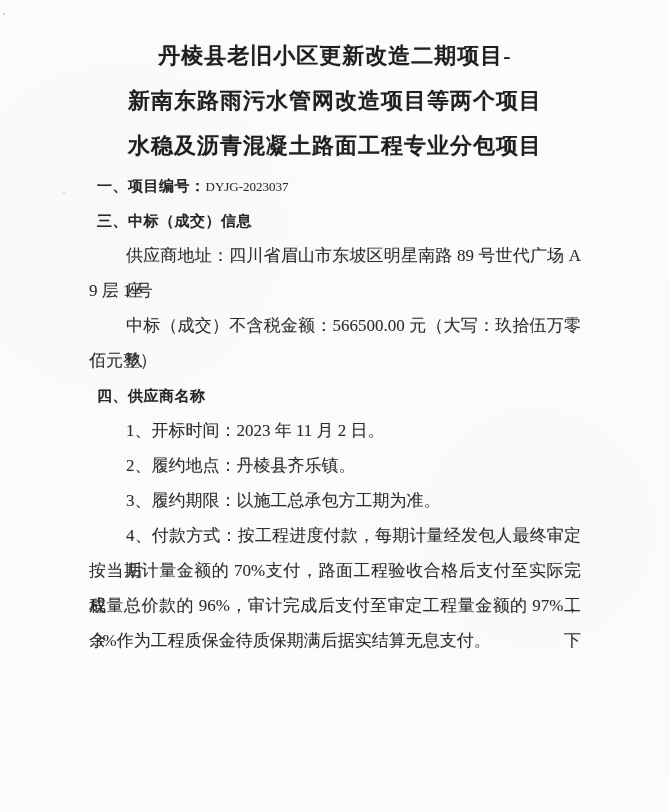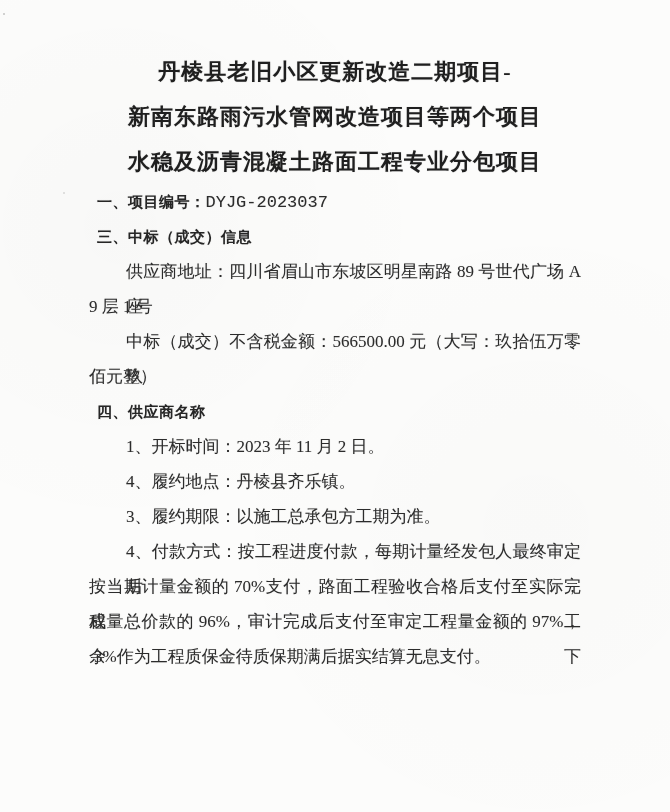--- a/index.html
+++ b/index.html
@@ -19,21 +19,21 @@
     position: relative;
     width: 670px;
     height: 812px;
     background:
       radial-gradient(circle at 18% 28%, rgba(0,0,0,0.015), transparent 40%),
       radial-gradient(circle at 80% 65%, rgba(0,0,0,0.012), transparent 45%),
       #fcfcfb;
   }
   
   .title-block {
-    padding-top: 49px;
+    padding-top: 33px;
     text-align: center;
     font-family: "Liberation Serif", "DejaVu Serif", serif;
     font-weight: bold;
     font-size: 22px;
     letter-spacing: 1px;
     color: #1f1f1f;
     text-shadow: 0 0 1px rgba(40,40,40,0.28);
   }
   .title-line {
     line-height: 45px;
@@ -63,23 +63,23 @@
     font-family: "Liberation Sans", "DejaVu Sans", sans-serif;
     font-weight: bold;
     font-size: 15px;
     letter-spacing: 0.5px;
     color: #262626;
   }
   .pad-head { padding-left: 8px; }
   .pad-indent { padding-left: 37px; }
   .pad-small { padding-left: 5px; }
   .value {
-    font-family: Liberation Mono, monospace;
+    font-family: Liberation Serif, serif;
     font-weight: normal;
-    font-size: 17px;
+    font-size: 13px;
     color: #2c2c2c;
   }
   
   .speck {
     position: absolute;
     border-radius: 50%;
     background: rgba(90,90,90,0.35);
   }
   .speck-1 { left: 3px; top: 13px; width: 2px; height: 2px; }
   .speck-2 { left: 63px; top: 192px; width: 2px; height: 1.5px; background: rgba(120,120,120,0.25); }
@@ -106,21 +106,21 @@
 
 
     <div class="line pad-head sec-heading">三、中标（成交）信息</div>
     <div class="line pad-indent justify">供应商地址：四川省眉山市东坡区明星南路 89 号世代广场 A 座</div>
     <div class="line">9 层 1 号</div>
     <div class="line pad-indent justify">中标（成交）不含税金额：566500.00 元（大写：玖拾伍万零玖</div>
     <div class="line">佰元整）</div>
 
     <div class="line pad-head sec-heading">四、供应商名称</div>
     <div class="line pad-indent">1、开标时间：2023 年 11 月 2 日。</div>
-    <div class="line pad-indent">4、履约地点：丹棱县齐乐镇。</div>
+    <div class="line pad-indent">2、履约地点：丹棱县齐乐镇。</div>
     <div class="line pad-indent">3、履约期限：以施工总承包方工期为准。</div>
     <div class="line pad-indent justify">4、付款方式：按工程进度付款，每期计量经发包人最终审定后，</div>
     <div class="line justify">按当期计量金额的 70%支付，路面工程验收合格后支付至实际完成工</div>
     <div class="line justify">程量总价款的 96%，审计完成后支付至审定工程量金额的 97%，余下</div>
     <div class="line pad-small">3%作为工程质保金待质保期满后据实结算无息支付。</div>
 
   </div>
 </div>
 
 </body></html>

